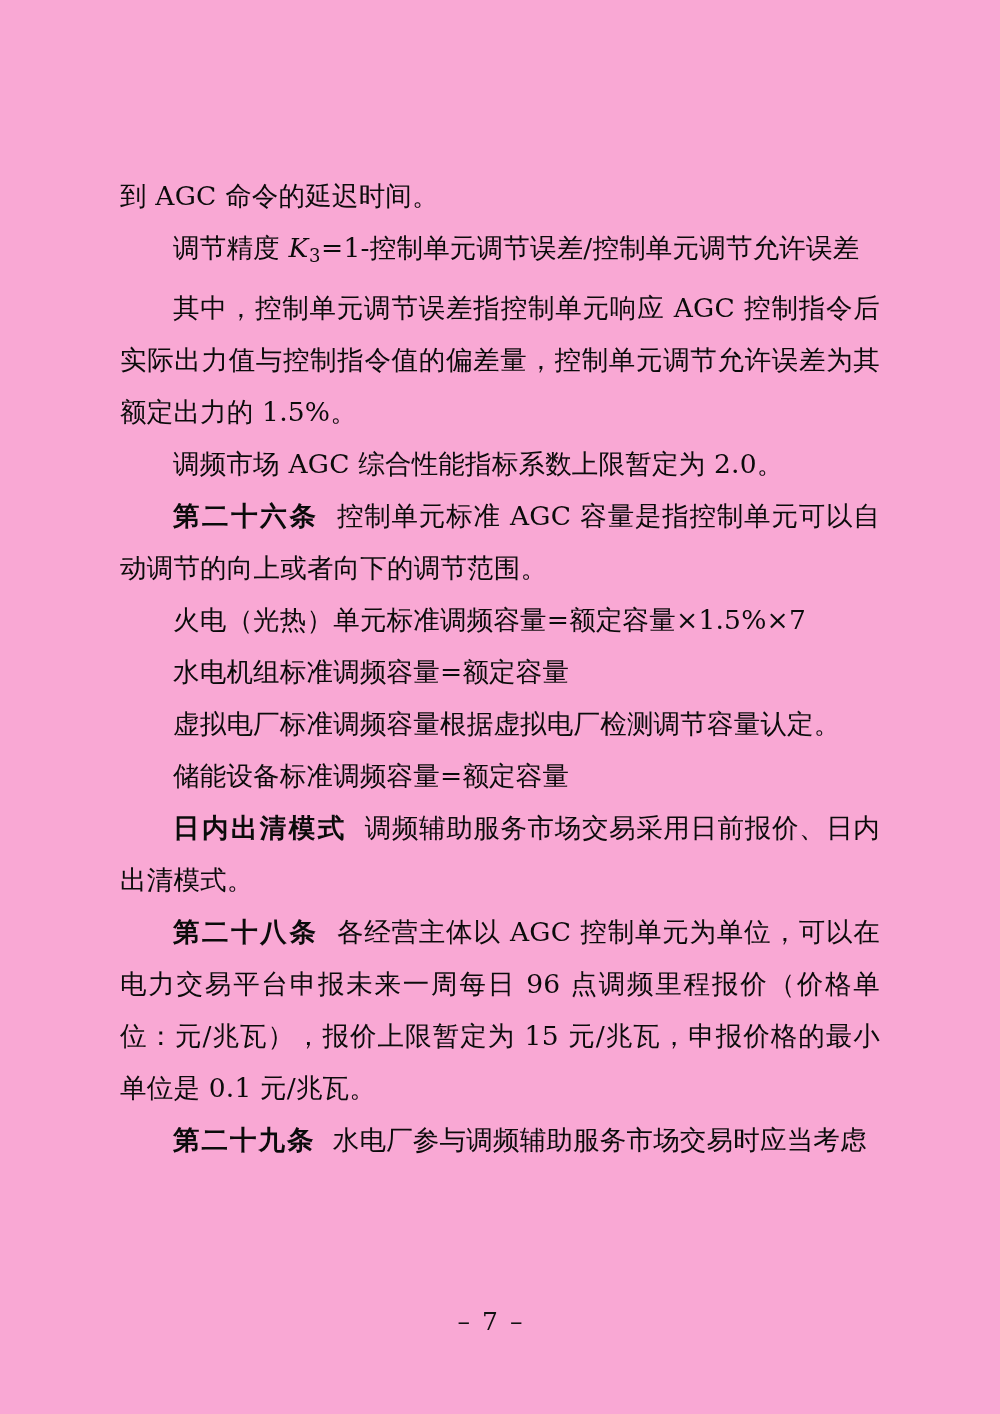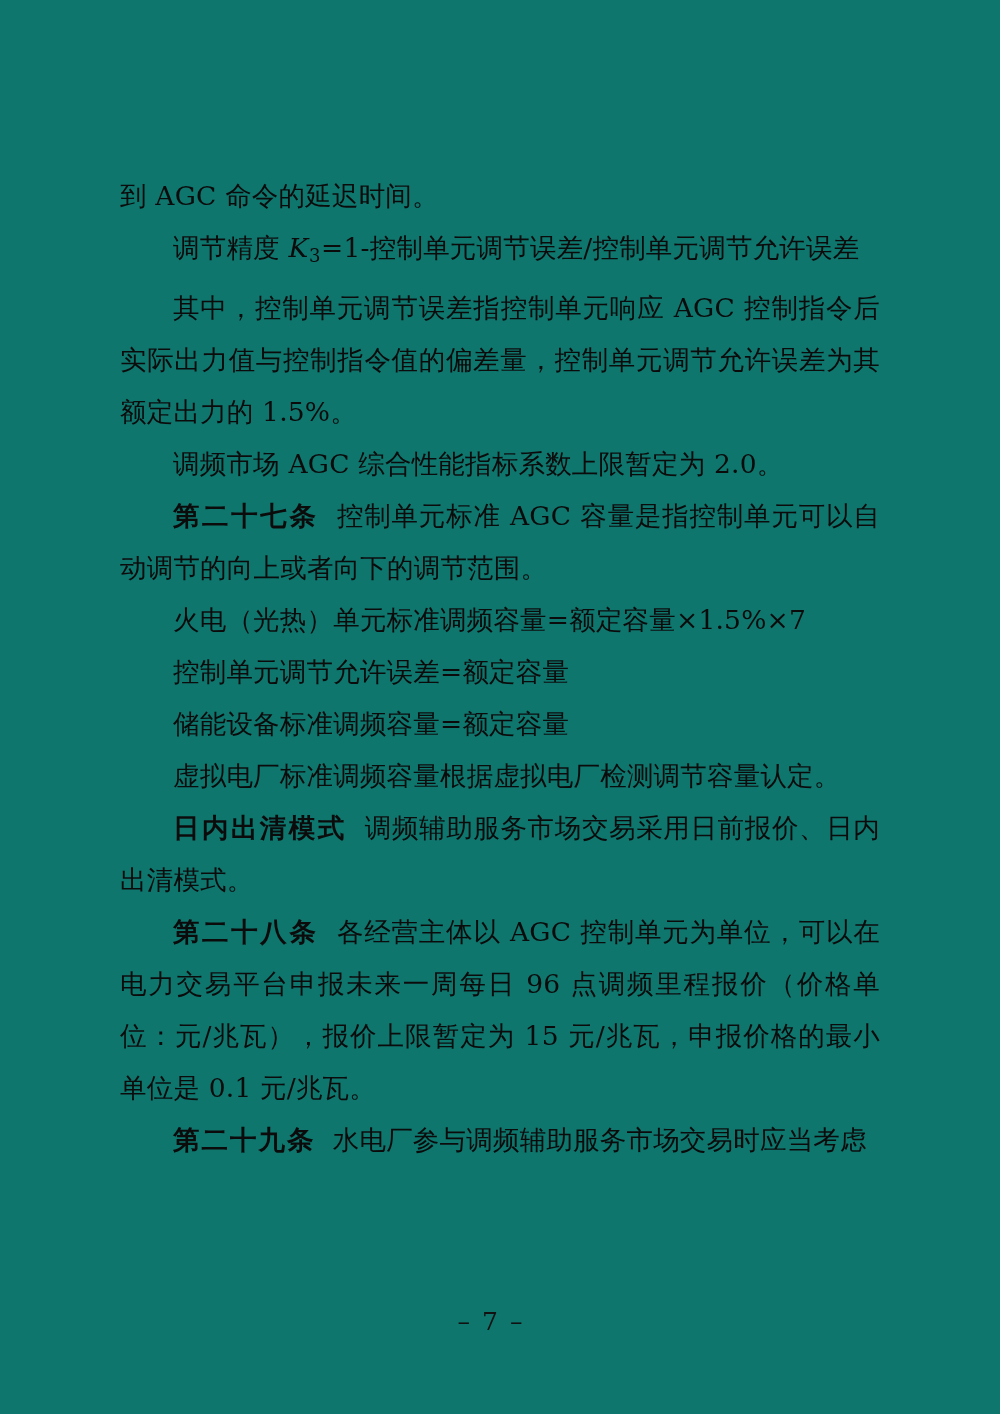--- a/index.html
+++ b/index.html
@@ -13,21 +13,21 @@
     font-family: "DejaVu Serif", "Liberation Serif", serif;
     color: #0b0b0b;
     -webkit-font-smoothing: antialiased;
   }
   .page {
     position: relative;
     width: 1000px;
     height: 1414px;
     box-sizing: border-box;
     padding: 170px 120px 60px 120px;
-    background: #0f766e;
+    background: #f9a8d4;
   }
   .body-text {
     font-size: 26.5px;
     line-height: 52px;
     text-align: justify;
     text-justify: inter-ideograph;
     letter-spacing: 0.2px;
   }
   .para {
     margin: 0;
@@ -71,29 +71,29 @@
   <div class="body-text">
 
     <p class="para noindent"><span>到 AGC 命令的延迟时间。</span></p>
 
     <p class="para"><span>调节精度 </span><span class="ital">K</span><span class="sub">3</span><span>=1-控制单元调节误差/控制单元调节允许误差</span></p>
 
     <p class="para"><span>其中，控制单元调节误差指控制单元响应 AGC 控制指令后实际出力值与控制指令值的偏差量，控制单元调节允许误差为其额定出力的 1.5%。</span></p>
 
     <p class="para"><span>调频市场 AGC 综合性能指标系数上限暂定为 2.0。</span></p>
 
-    <p class="para"><span class="arttitle">第二十七条</span>&nbsp; <span>控制单元标准 AGC 容量是指控制单元可以自动调节的向上或者向下的调节范围。</span></p>
+    <p class="para"><span class="arttitle">第二十六条</span>&nbsp; <span>控制单元标准 AGC 容量是指控制单元可以自动调节的向上或者向下的调节范围。</span></p>
 
     <p class="para"><span>火电（光热）单元标准调频容量=额定容量×1.5%×7</span></p>
 
-    <p class="para"><span>控制单元调节允许误差=额定容量</span></p>
+    <p class="para"><span>水电机组标准调频容量=额定容量</span></p>
+
+    <p class="para"><span>虚拟电厂标准调频容量根据虚拟电厂检测调节容量认定。</span></p>
 
     <p class="para"><span>储能设备标准调频容量=额定容量</span></p>
-
-    <p class="para"><span>虚拟电厂标准调频容量根据虚拟电厂检测调节容量认定。</span></p>
 
 
     <p class="para"><span class="arttitle">日内出清模式</span>&nbsp; <span>调频辅助服务市场交易采用日前报价、日内出清模式。</span></p>
 
     <p class="para"><span class="arttitle">第二十八条</span>&nbsp; <span>各经营主体以 AGC 控制单元为单位，可以在电力交易平台申报未来一周每日 96 点调频里程报价（价格单位：元/兆瓦），报价上限暂定为 15 元/兆瓦，申报价格的最小单位是 0.1 元/兆瓦。</span></p>
 
     <p class="para"><span class="arttitle">第二十九条</span>&nbsp; <span>水电厂参与调频辅助服务市场交易时应当考虑</span></p>
 
   </div>
 

